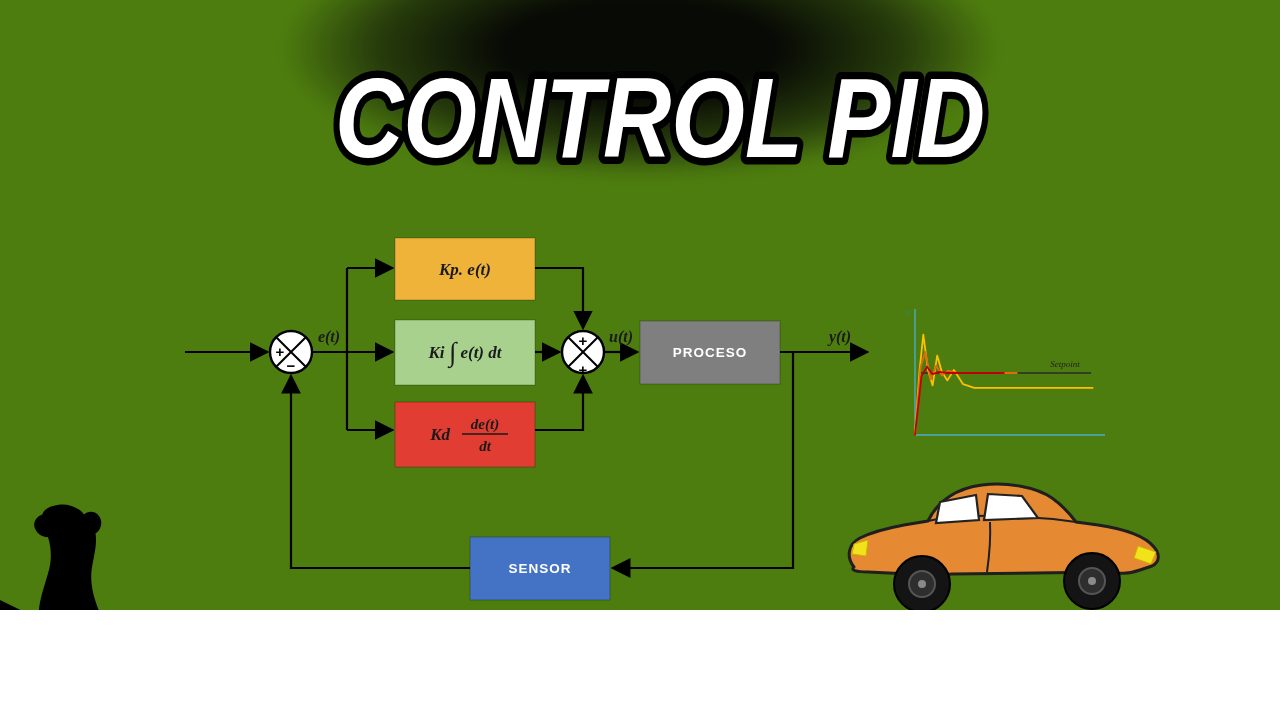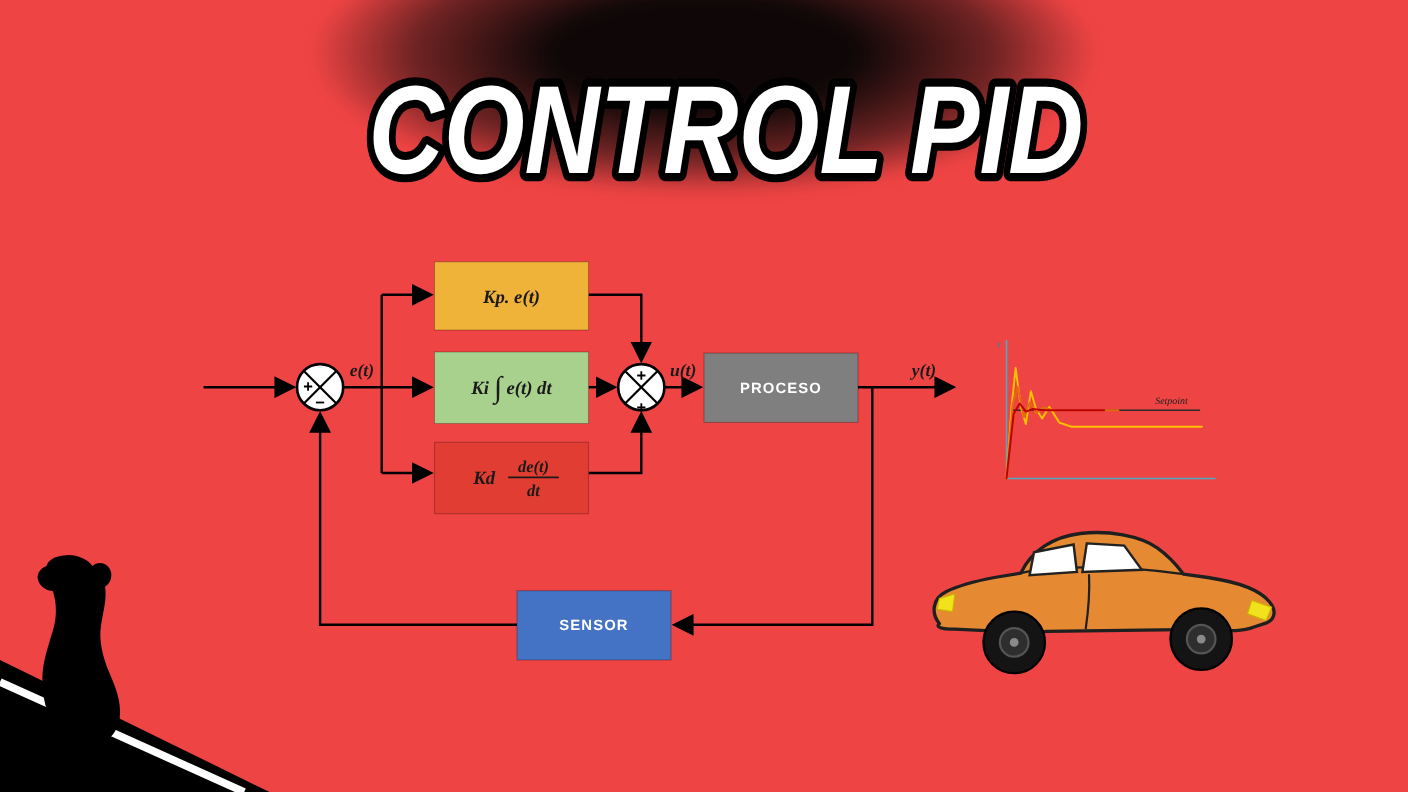--- a/index.html
+++ b/index.html
@@ -1,18 +1,18 @@
 <!DOCTYPE html>
 <html><head>
 <meta charset="utf-8">
 <style>
   html,body { margin:0; padding:0; background:#ffffff; }
   .stage {
-    position:relative; width:1280px; height:720px;
-    background:#ef4444; overflow:hidden;
+    position:relative; width:1280px; height:610px;
+    background:#4d7c0f; overflow:hidden;
     font-family:"Liberation Sans", sans-serif;
   }
   .abs { position:absolute; }
   .title-shadow {
     left:200px; top:-90px; width:880px; height:330px;
     background: radial-gradient(ellipse 52% 50% at 50% 42%,
       rgba(5,5,5,0.96) 30%, rgba(10,10,10,0.55) 58%, rgba(20,20,20,0) 78%);
     filter: blur(6px);
   }
   svg { display:block; }

